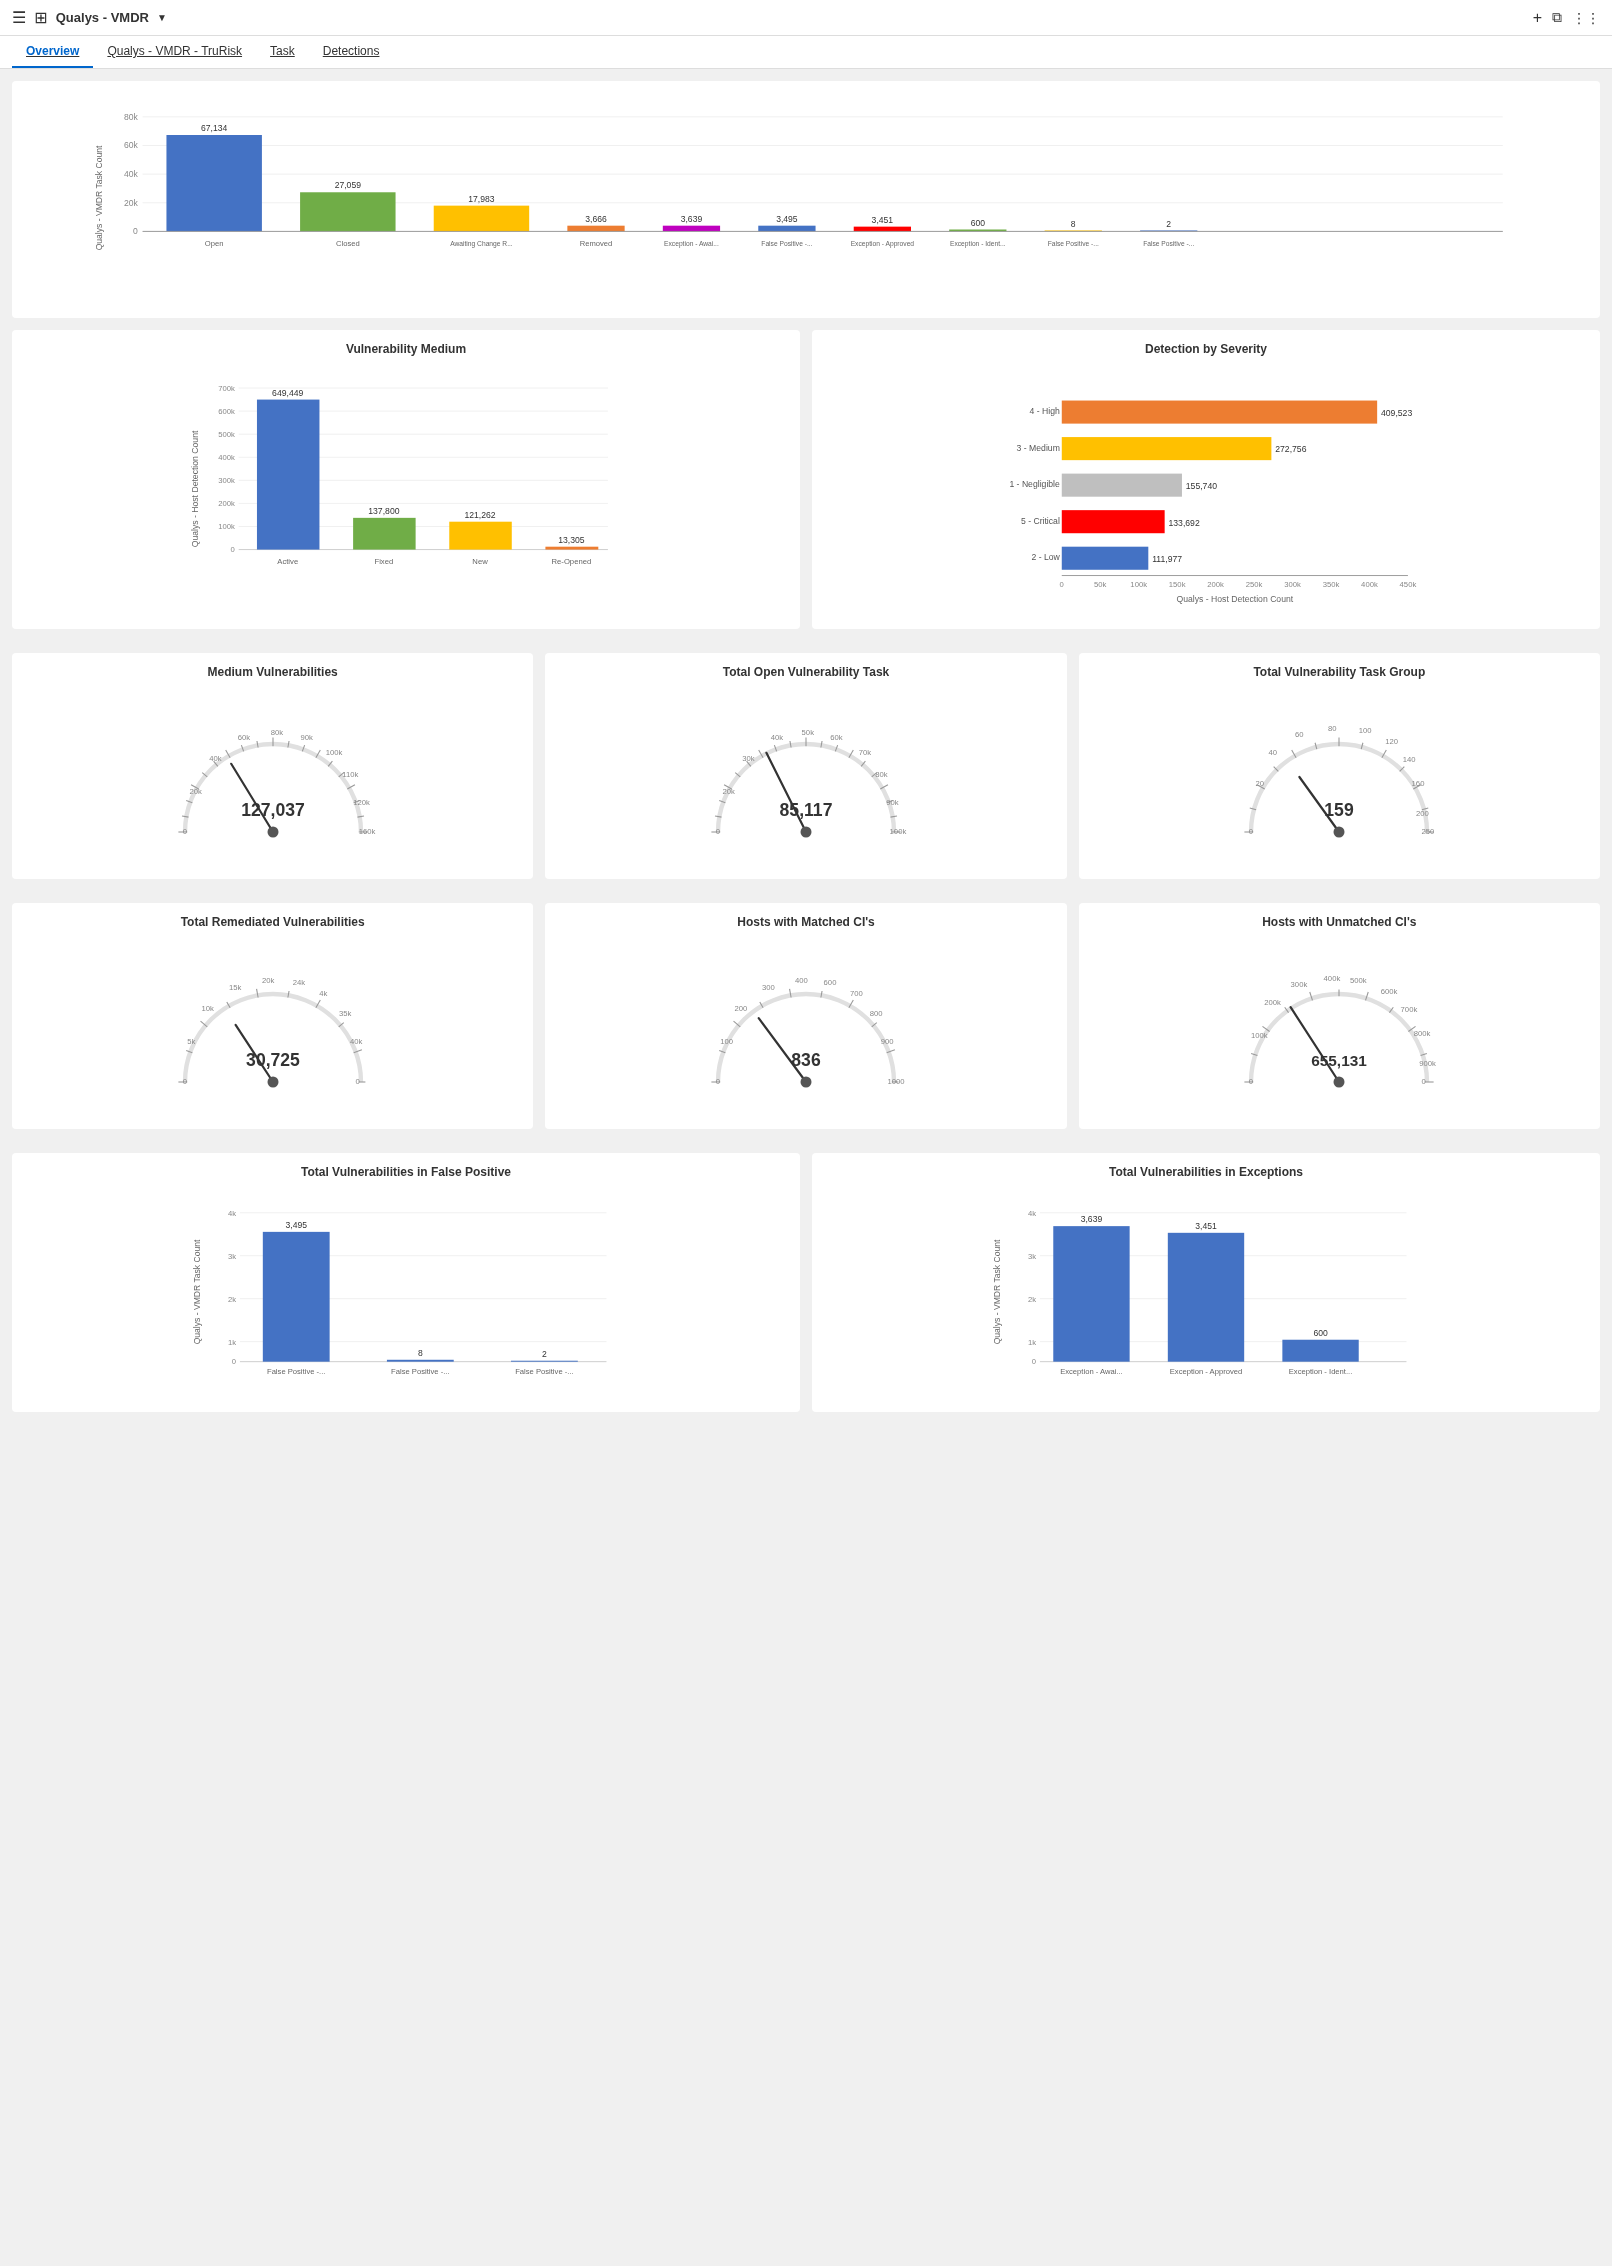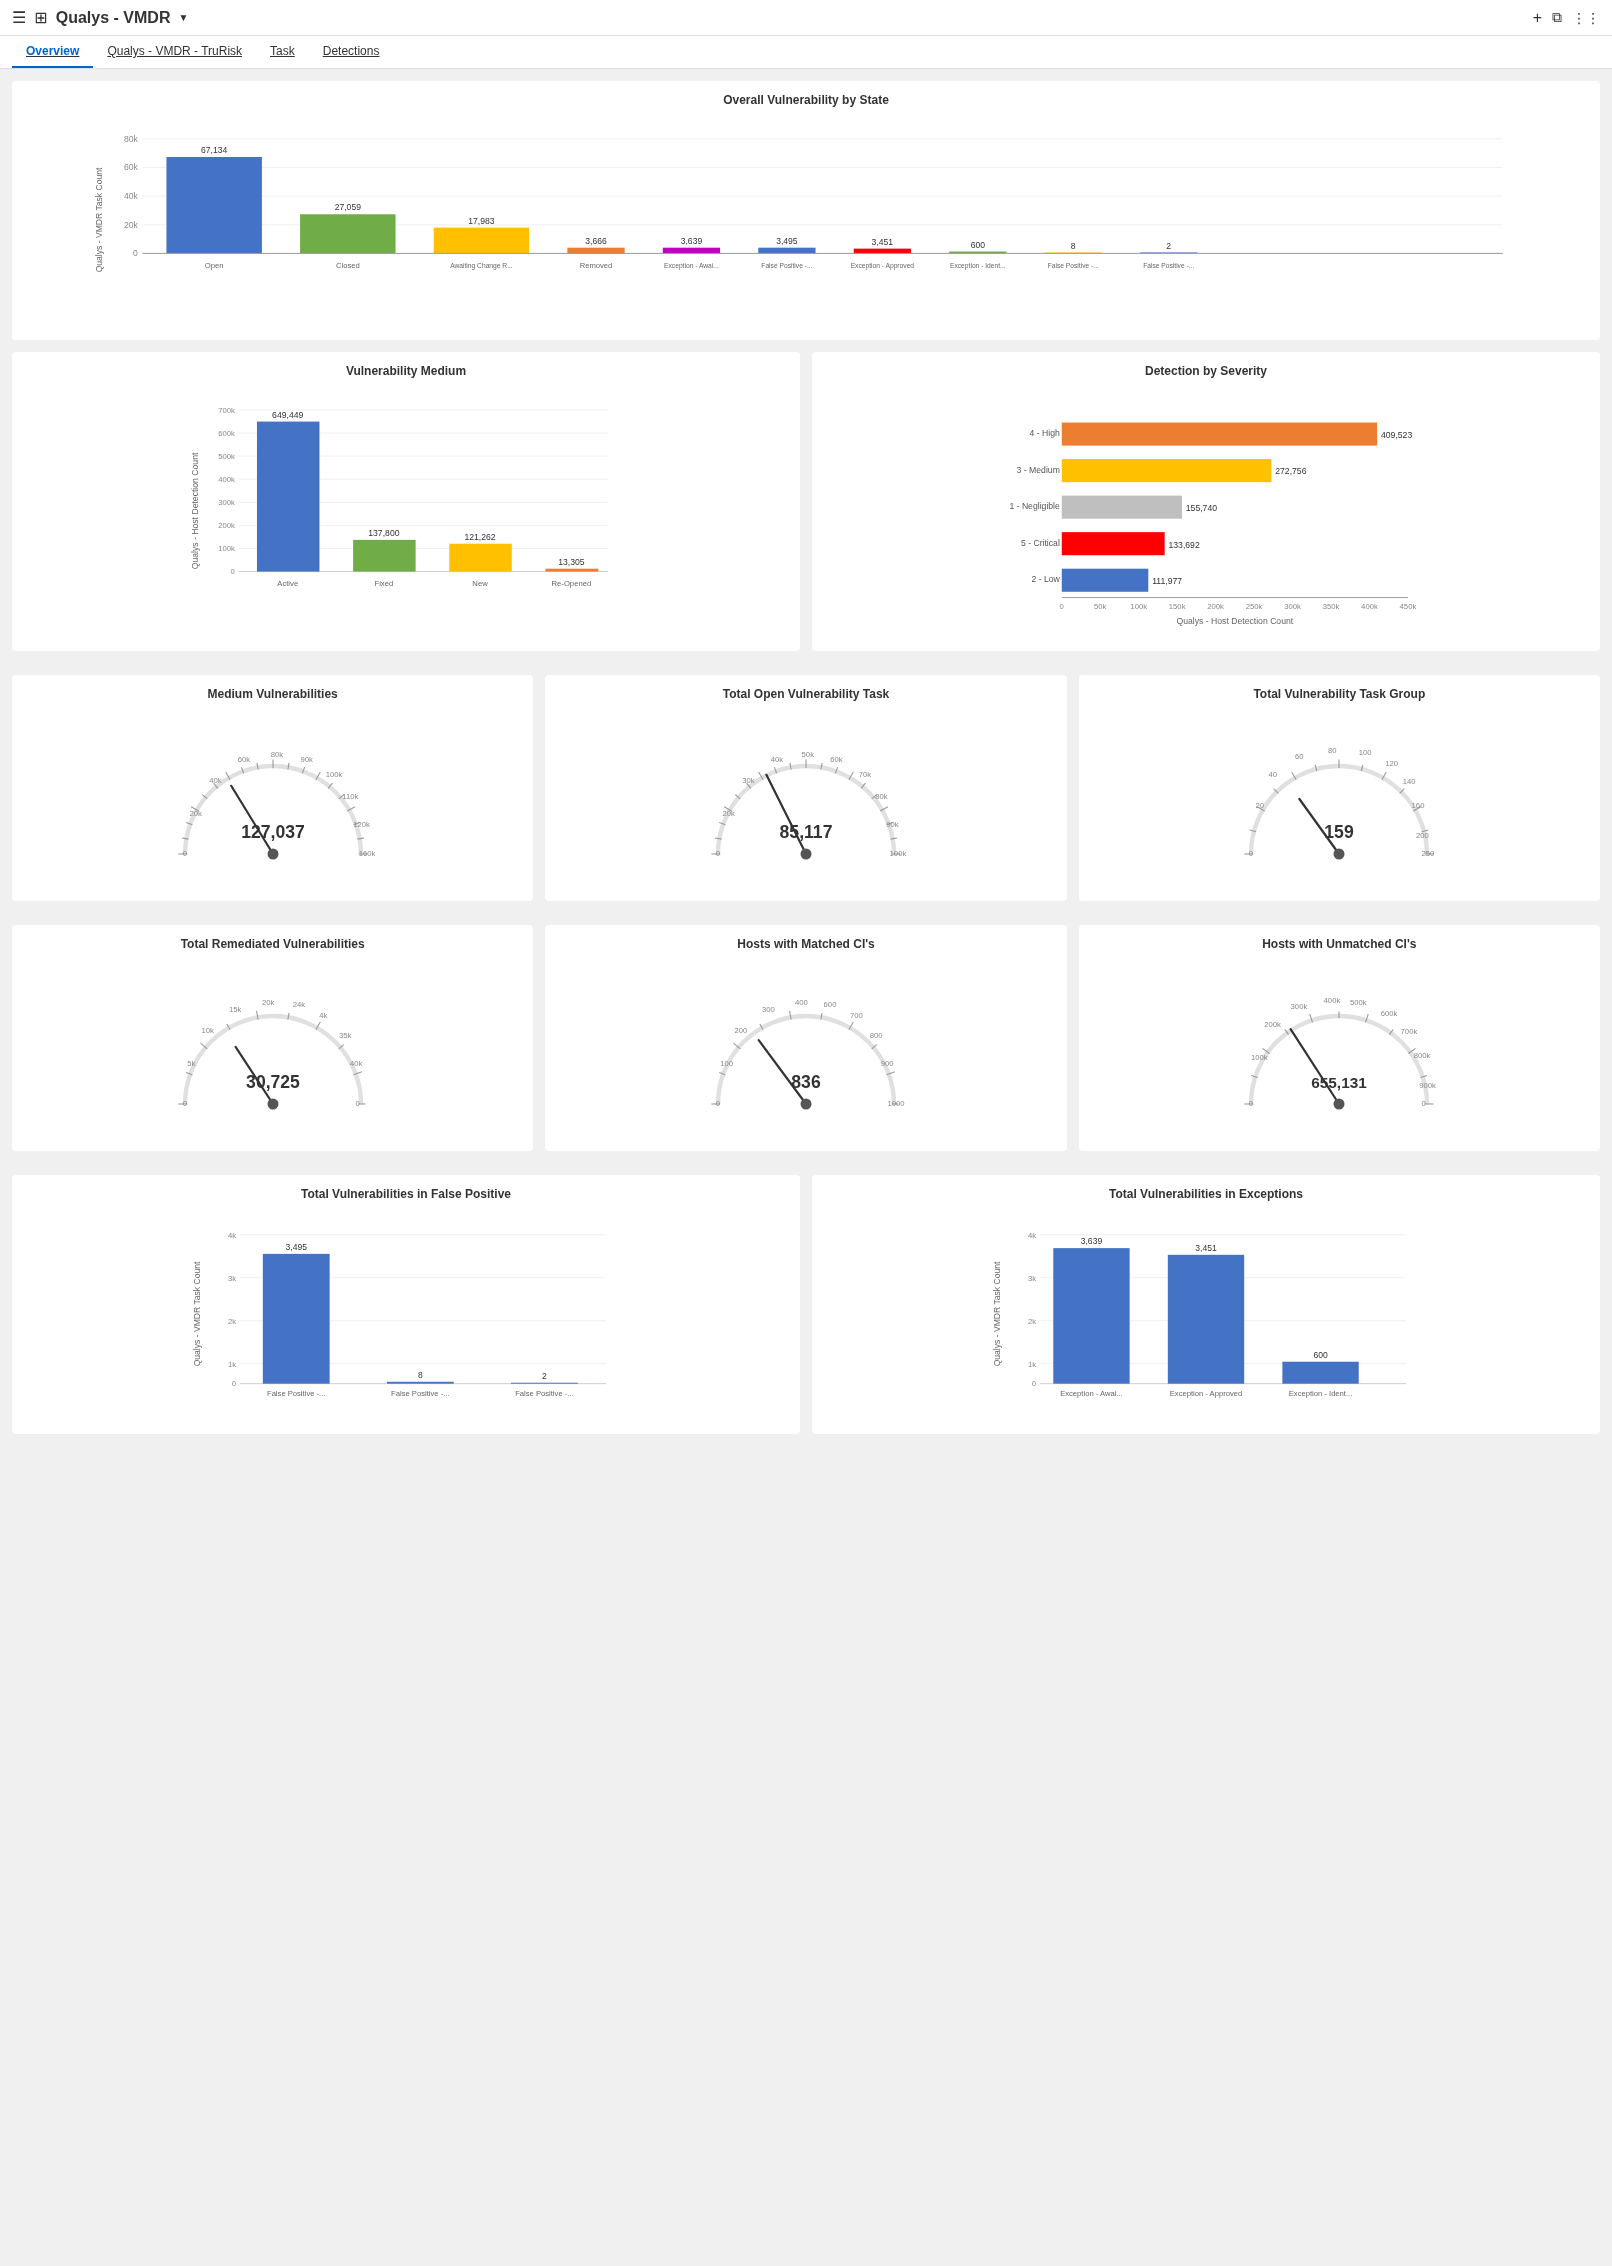--- a/index.html
+++ b/index.html
@@ -28,41 +28,40 @@
     
     svg text { font-family: Arial, sans-serif; }
   </style>
 </head>
 <body>
 
 <div class="header">
   <div class="header-left">
     <span style="font-size:16px; cursor:pointer;">☰</span>
     <span style="font-size:16px;">⊞</span>
-    <span style="font-size:16px; font-weight:bold;">Qualys - VMDR</span>
+    <span style="font-size:13px; font-weight:bold;">Qualys - VMDR</span>
     <span style="font-size:10px; cursor:pointer;">▼</span>
   </div>
   <div class="header-right">
     <span style="font-size:16px; cursor:pointer;">+</span>
     <span style="font-size:14px; cursor:pointer;">⧉</span>
     <span style="font-size:14px; cursor:pointer;">⋮⋮</span>
   </div>
 </div>
 
 <div class="tabs">
   <div class="tab active">Overview</div>
   <div class="tab">Qualys - VMDR - TruRisk</div>
   <div class="tab">Task</div>
   <div class="tab">Detections</div>
 </div>
 
 <div class="main">
 
   <div class="card">
-    <div class="card-title">Overall Vulnerability by State</div>
     <svg viewBox="0 0 1500 220" style="width:100%; height:210px;">
 
       <text transform="rotate(-90, 12, 110)" x="12" y="110" font-size="9" fill="#666" text-anchor="middle">Qualys - VMDR Task Count</text>
 
       <text x="50" y="28" font-size="9" fill="#888" text-anchor="end">80k</text>
       <text x="50" y="58" font-size="9" fill="#888" text-anchor="end">60k</text>
       <text x="50" y="88" font-size="9" fill="#888" text-anchor="end">40k</text>
       <text x="50" y="118" font-size="9" fill="#888" text-anchor="end">20k</text>
       <text x="50" y="148" font-size="9" fill="#888" text-anchor="end">0</text>
 

